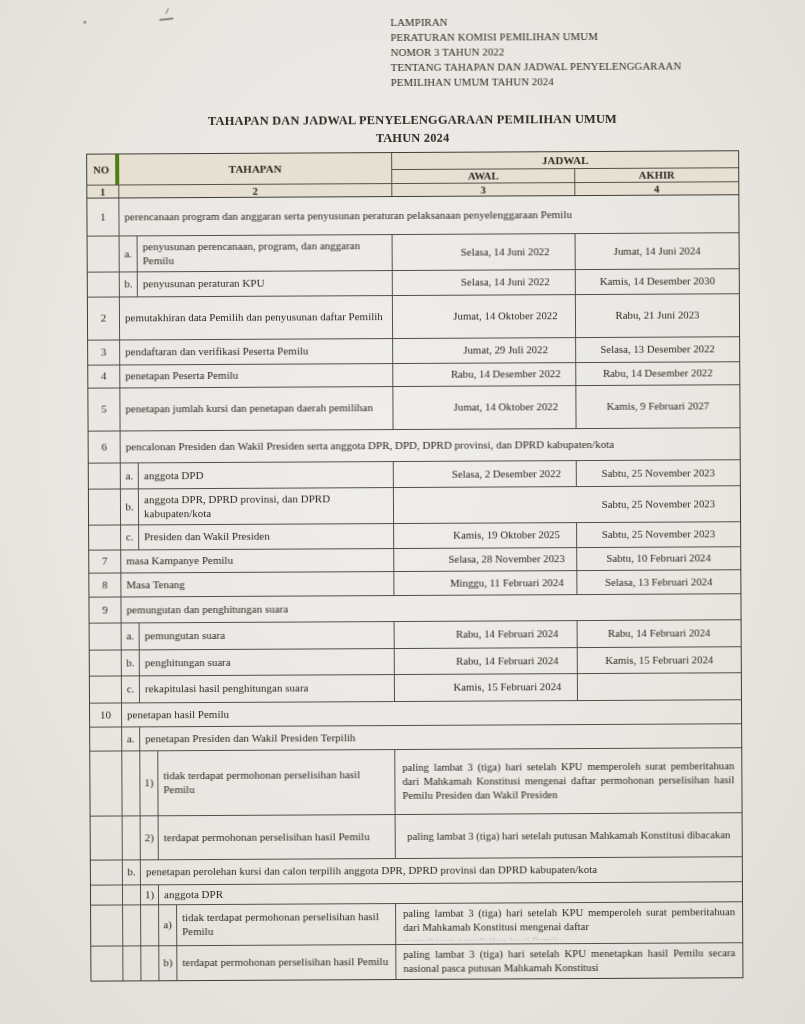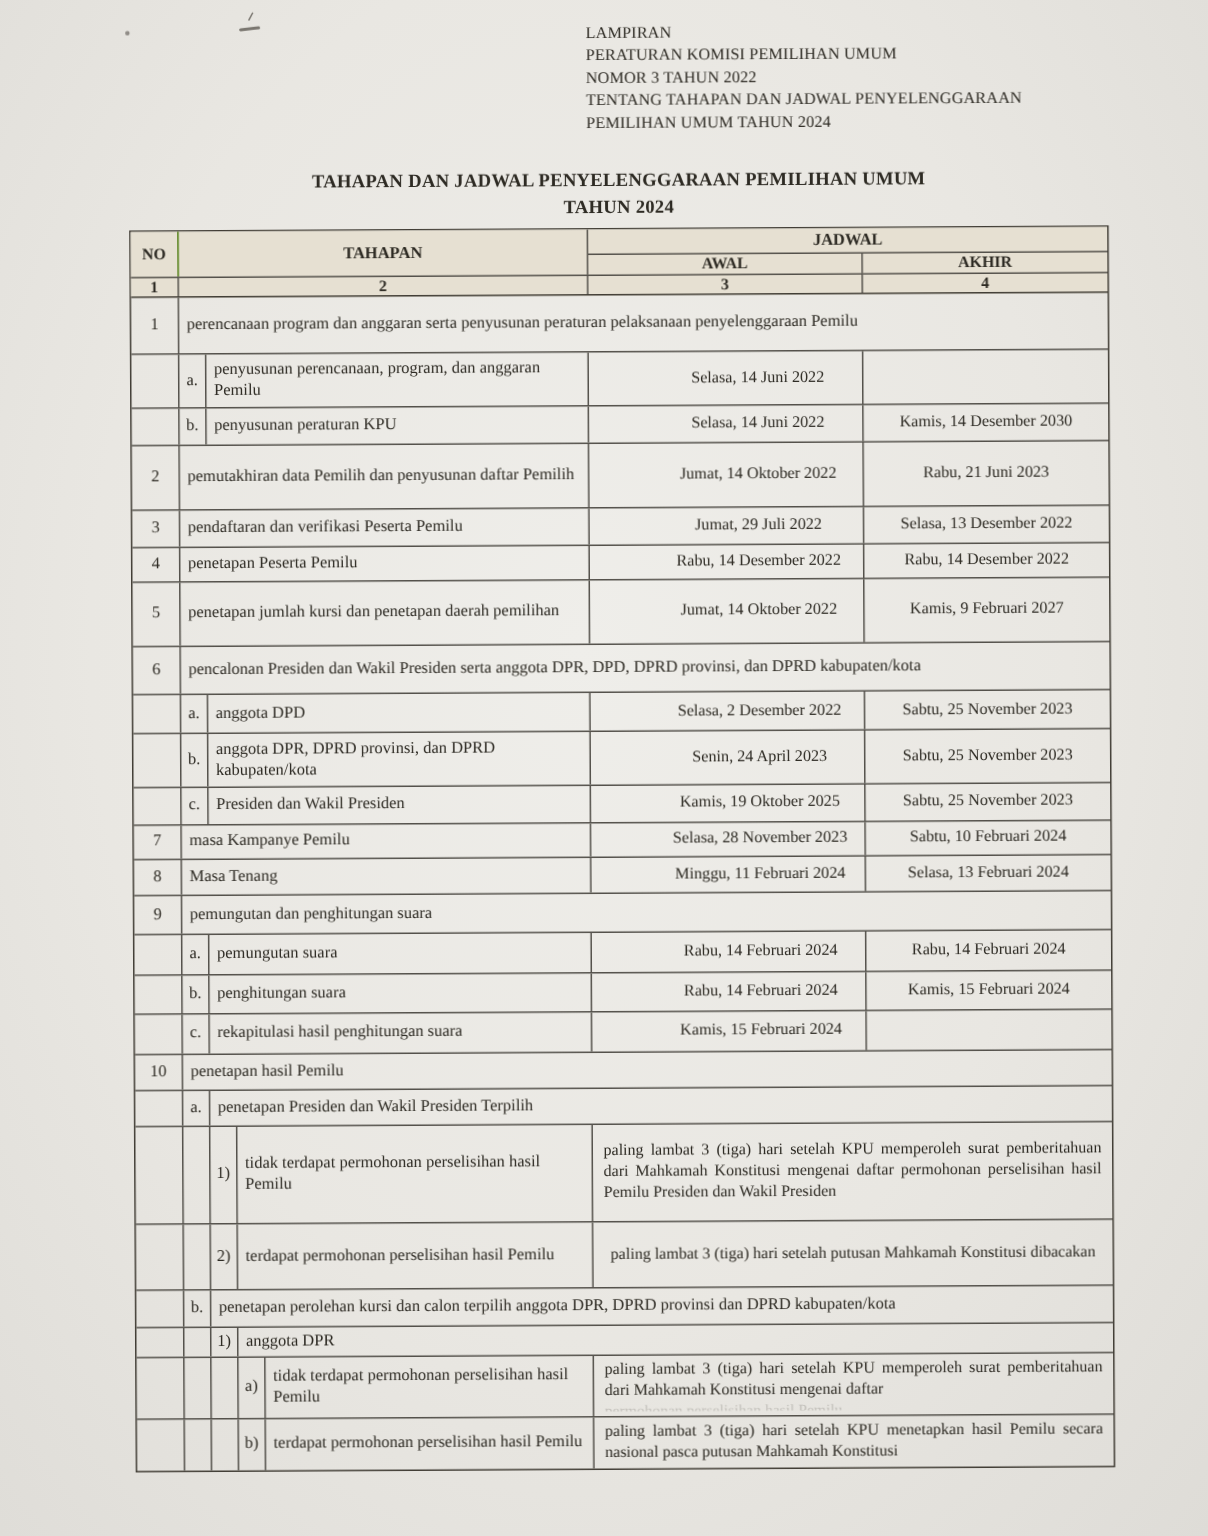--- a/index.html
+++ b/index.html
@@ -13,21 +13,21 @@
 
   .doc-header { position: absolute; left: 393px; top: 15px; font-size: 10.8px; line-height: 1.38; letter-spacing: 0.1px; }
   .doc-title  { position: absolute; left: 88px; top: 112px; width: 653px; text-align: center;
                 font-weight: bold; font-size: 12.4px; line-height: 1.45; letter-spacing: 0.2px; }
 
   .table { position: absolute; left: 88px; top: 152px; width: 653px; border: 1.4px solid #413d35; background: transparent; }
 
   .thead { display: grid; grid-template-columns: 32px 18px 18px 18px 1fr 183px 163px;
            grid-template-rows: 17px 13px 13px; background: #e6e0d2; border-bottom: 1.3px solid #413d35; }
   .th { display: flex; align-items: center; justify-content: center; font-weight: bold; font-size: 10.6px; }
-  .h-no      { grid-column: 1;   grid-row: 1 / 3; border-right: 1px solid #4d7c0f; }
+  .h-no      { grid-column: 1;   grid-row: 1 / 3; border-right: 4px solid #4d7c0f; }
   .h-tahapan { grid-column: 2/6; grid-row: 1 / 3; border-right: 1px solid #53504a; font-size: 11px; }
   .h-jadwal  { grid-column: 6/8; grid-row: 1; border-bottom: 1px solid #53504a; font-size: 11px; }
   .h-awal    { grid-column: 6; grid-row: 2; border-right: 1px solid #53504a; }
   .h-akhir   { grid-column: 7; grid-row: 2; }
   .h-n1 { grid-column: 1;   grid-row: 3; border-top: 1px solid #53504a; border-right: 1px solid #53504a; }
   .h-n2 { grid-column: 2/6; grid-row: 3; border-top: 1px solid #53504a; border-right: 1px solid #53504a; }
   .h-n3 { grid-column: 6;   grid-row: 3; border-top: 1px solid #53504a; border-right: 1px solid #53504a; }
   .h-n4 { grid-column: 7;   grid-row: 3; border-top: 1px solid #53504a; }
 
   .tr { display: grid; grid-template-columns: 32px 18px 18px 18px 1fr 183px 163px; border-bottom: 1px solid #53504a; }
@@ -89,20 +89,21 @@
     <div class="tr" style="min-height:38px">
       <div class="td g1 num">1</div>
       <div class="td g2_8 nbr stage">perencanaan program dan anggaran serta penyusunan peraturan pelaksanaan penyelenggaraan Pemilu</div>
     </div>
 
     <div class="tr" style="min-height:36px">
       <div class="td g1"></div>
       <div class="td g2 lbl">a.</div>
       <div class="td g3_6 stage">penyusunan perencanaan, program, dan anggaran Pemilu</div>
       <div class="td g6 date">Selasa, 14 Juni 2022</div>
+      <div class="td g7 nbr date">Jumat, 14 Juni 2024</div>
     </div>
 
     <div class="tr" style="min-height:25px">
       <div class="td g1"></div>
       <div class="td g2 lbl">b.</div>
       <div class="td g3_6 stage">penyusunan peraturan KPU</div>
       <div class="td g6 date">Selasa, 14 Juni 2022</div>
       <div class="td g7 nbr date">Kamis, 14 Desember 2030</div>
     </div>
 
@@ -144,21 +145,20 @@
       <div class="td g2 lbl">a.</div>
       <div class="td g3_6 stage">anggota DPD</div>
       <div class="td g6 date">Selasa, 2 Desember 2022</div>
       <div class="td g7 nbr date">Sabtu, 25 November 2023</div>
     </div>
 
     <div class="tr" style="min-height:36px">
       <div class="td g1"></div>
       <div class="td g2 lbl">b.</div>
       <div class="td g3_6 stage">anggota DPR, DPRD provinsi, dan DPRD kabupaten/kota</div>
-      <div class="td g6 date">Senin, 24 April 2023</div>
       <div class="td g7 nbr date">Sabtu, 25 November 2023</div>
     </div>
 
     <div class="tr" style="min-height:25px">
       <div class="td g1"></div>
       <div class="td g2 lbl">c.</div>
       <div class="td g3_6 stage">Presiden dan Wakil Presiden</div>
       <div class="td g6 date">Kamis, 19 Oktober 2025</div>
       <div class="td g7 nbr date">Sabtu, 25 November 2023</div>
     </div>

